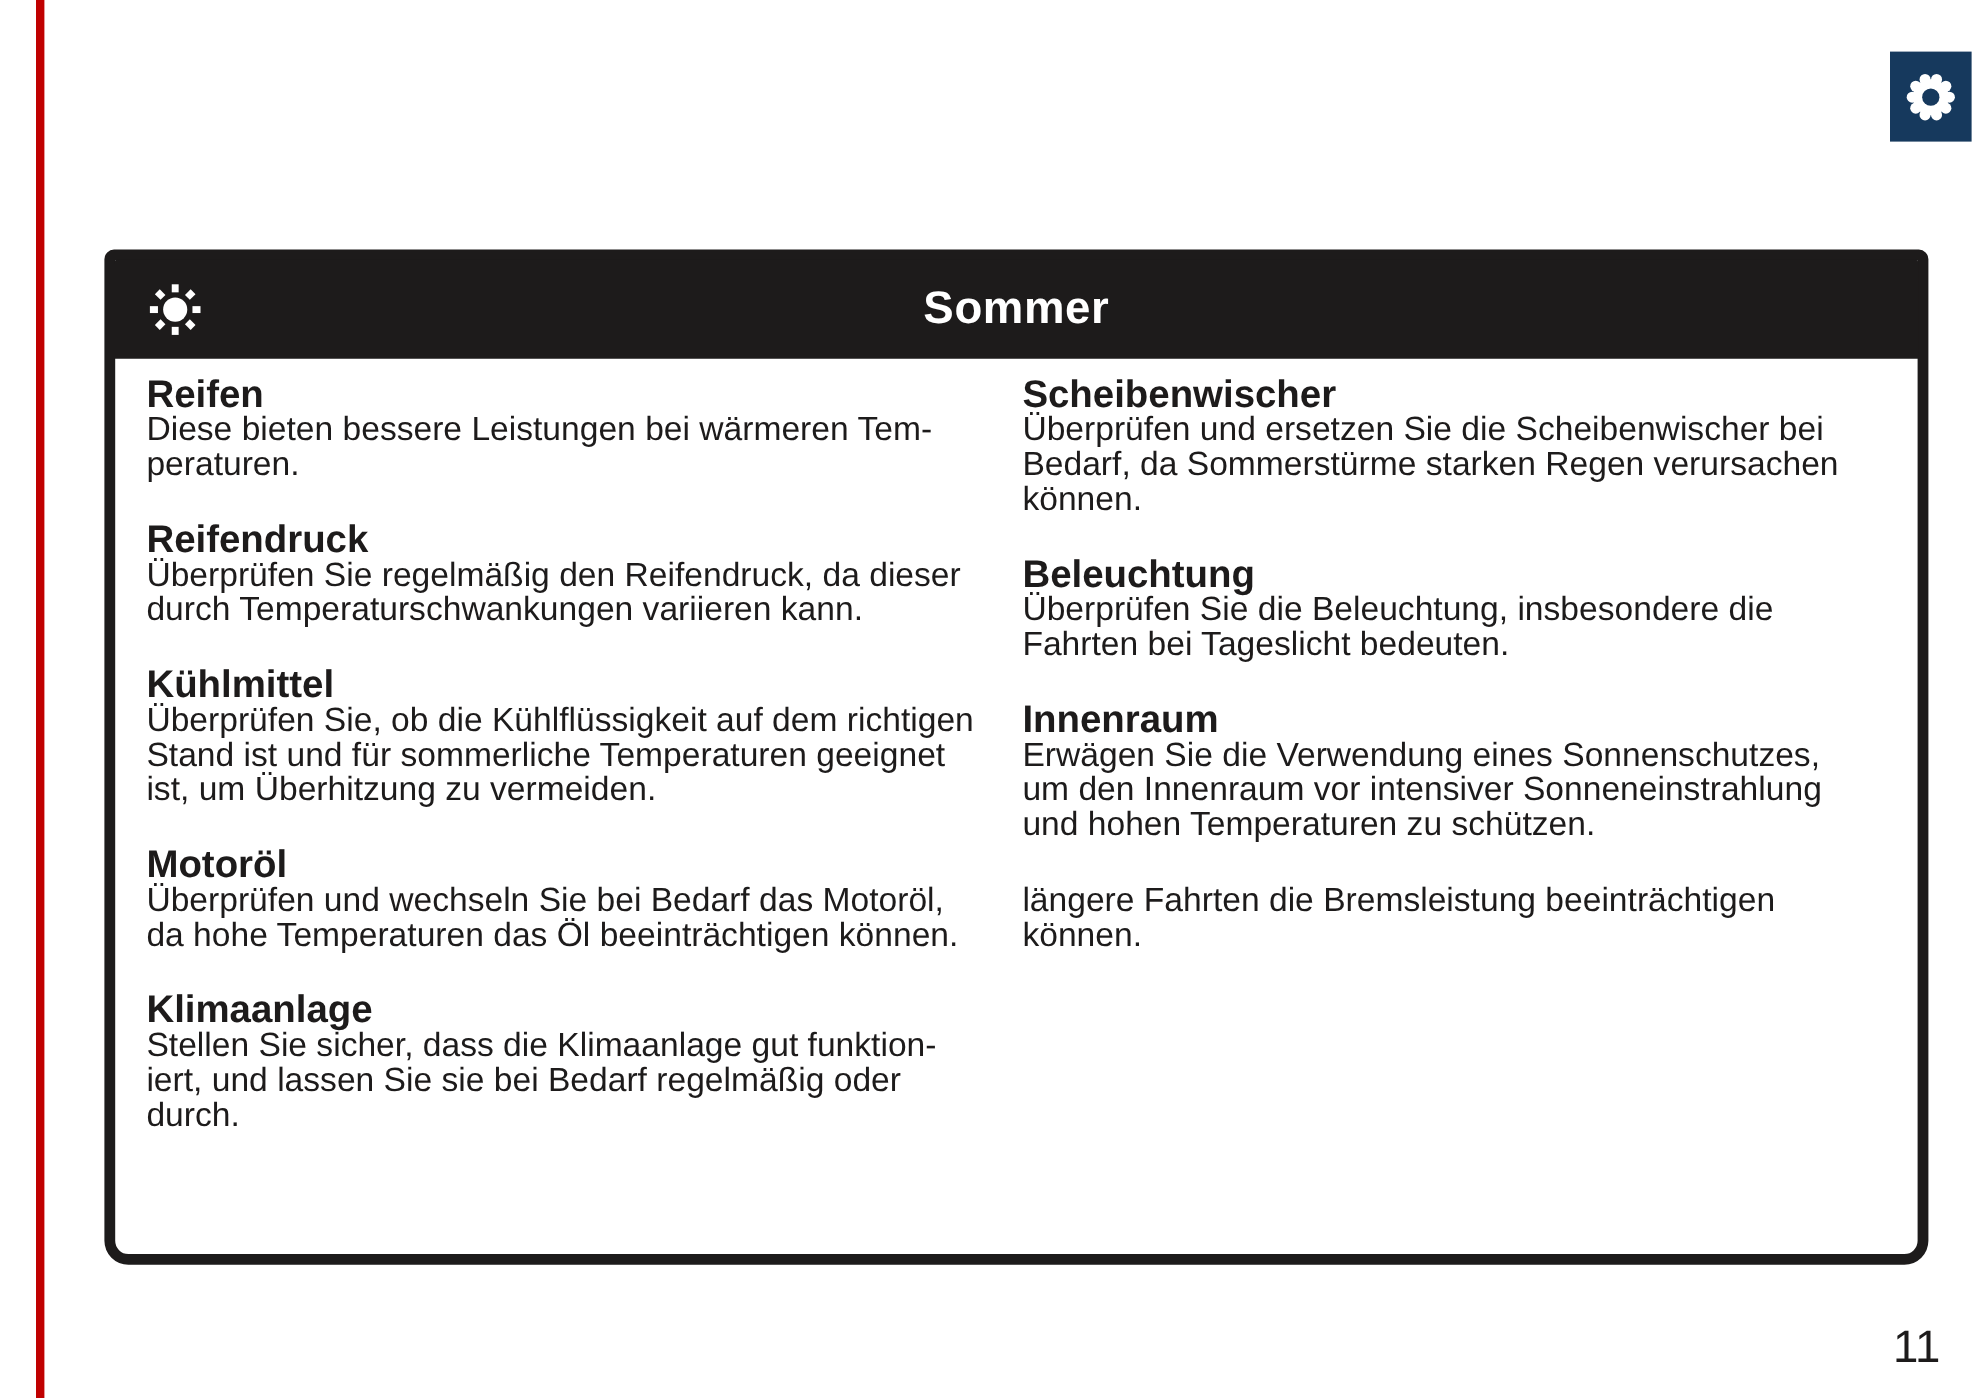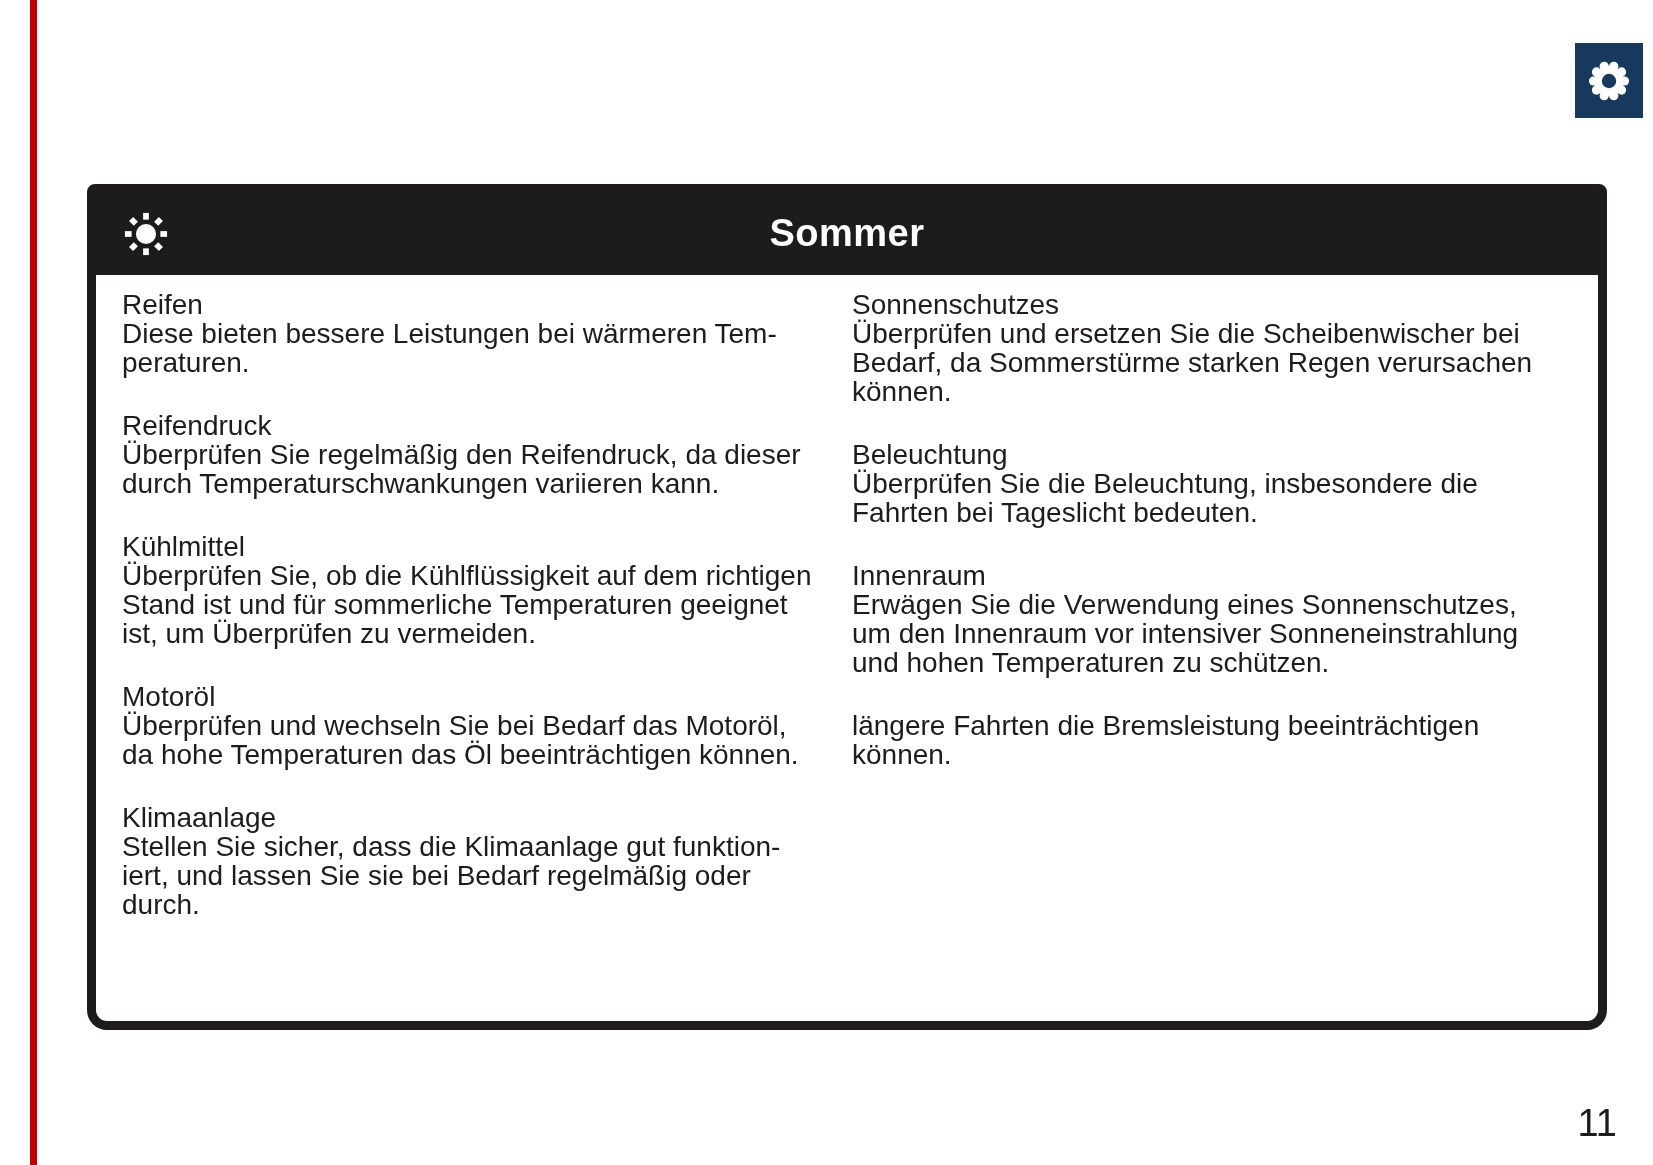--- a/index.html
+++ b/index.html
@@ -12,41 +12,41 @@
   .edge-stripe { position:absolute; left:30px; top:0; width:7px; height:1165px; }
 
   
   .settings-tile {
     position:absolute; left:1575px; top:43px; width:68px; height:75px;
     display:flex; align-items:center; justify-content:center;
   }
 
   
   .card {
-    position:absolute; left:87px; top:184px; width:1520px; height:846px;
+    position:absolute; left:87px; top:208px; width:1520px; height:846px;
     box-sizing:border-box; border:9px solid #1d1b1b;
     border-radius:8px 8px 20px 20px; background:#ffffff;
   }
   .card-header {
     height:83px; margin:-1px -1px 0 -1px; background:#1d1b1b;
     position:relative; display:flex; align-items:center; justify-content:center;
     border-radius:4px 4px 0 0;
   }
   .card-title {
     color:#ffffff; font-weight:bold; font-size:38px; letter-spacing:0.5px;
   }
   .sun-wrap { position:absolute; left:28px; top:50%; transform:translateY(-50%); line-height:0; }
 
   .card-body { display:flex; padding:15px 0 0 26px; }
   .col-left  { width:730px; }
   .col-right { flex:1; }
 
   .sec { margin-top:34px; }
   .sec:first-child { margin-top:0; }
-  .sec-heading { font-weight:normal; font-size:28px; line-height:29px; }
+  .sec-heading { font-weight:bold; font-size:32px; line-height:29px; }
   .line { font-size:28px; line-height:29px; white-space:nowrap; }
 
   .page-number {
     position:absolute; top:1102px; right:36px;
     font-size:38px; font-weight:normal;text-align:right;
   }
 </style>
 </head>
 <body style="color: rgb(29, 27, 27);">
 
@@ -117,37 +117,37 @@
         </div>
         <div class="sec">
           <div class="sec-heading">Reifendruck</div>
           <div class="line">Überprüfen Sie regelmäßig den Reifendruck, da dieser</div>
           <div class="line">durch Temperaturschwankungen variieren kann.</div>
         </div>
         <div class="sec">
           <div class="sec-heading">Kühlmittel</div>
           <div class="line">Überprüfen Sie, ob die Kühlflüssigkeit auf dem richtigen</div>
           <div class="line">Stand ist und für sommerliche Temperaturen geeignet</div>
-          <div class="line">ist, um Überprüfen zu vermeiden.</div>
+          <div class="line">ist, um Überhitzung zu vermeiden.</div>
         </div>
         <div class="sec">
           <div class="sec-heading">Motoröl</div>
           <div class="line">Überprüfen und wechseln Sie bei Bedarf das Motoröl,</div>
           <div class="line">da hohe Temperaturen das Öl beeinträchtigen können.</div>
         </div>
         <div class="sec">
           <div class="sec-heading">Klimaanlage</div>
           <div class="line">Stellen Sie sicher, dass die Klimaanlage gut funktion-</div>
           <div class="line">iert, und lassen Sie sie bei Bedarf regelmäßig oder</div>
           <div class="line">durch.</div>
         </div>
       </div>
     <div class="col-right">
         <div class="sec">
-          <div class="sec-heading">Sonnenschutzes</div>
+          <div class="sec-heading">Scheibenwischer</div>
           <div class="line">Überprüfen und ersetzen Sie die Scheibenwischer bei</div>
           <div class="line">Bedarf, da Sommerstürme starken Regen verursachen</div>
           <div class="line">können.</div>
         </div>
         <div class="sec">
           <div class="sec-heading">Beleuchtung</div>
           <div class="line">Überprüfen Sie die Beleuchtung, insbesondere die</div>
           <div class="line">Fahrten bei Tageslicht bedeuten.</div>
         </div>
         <div class="sec">

